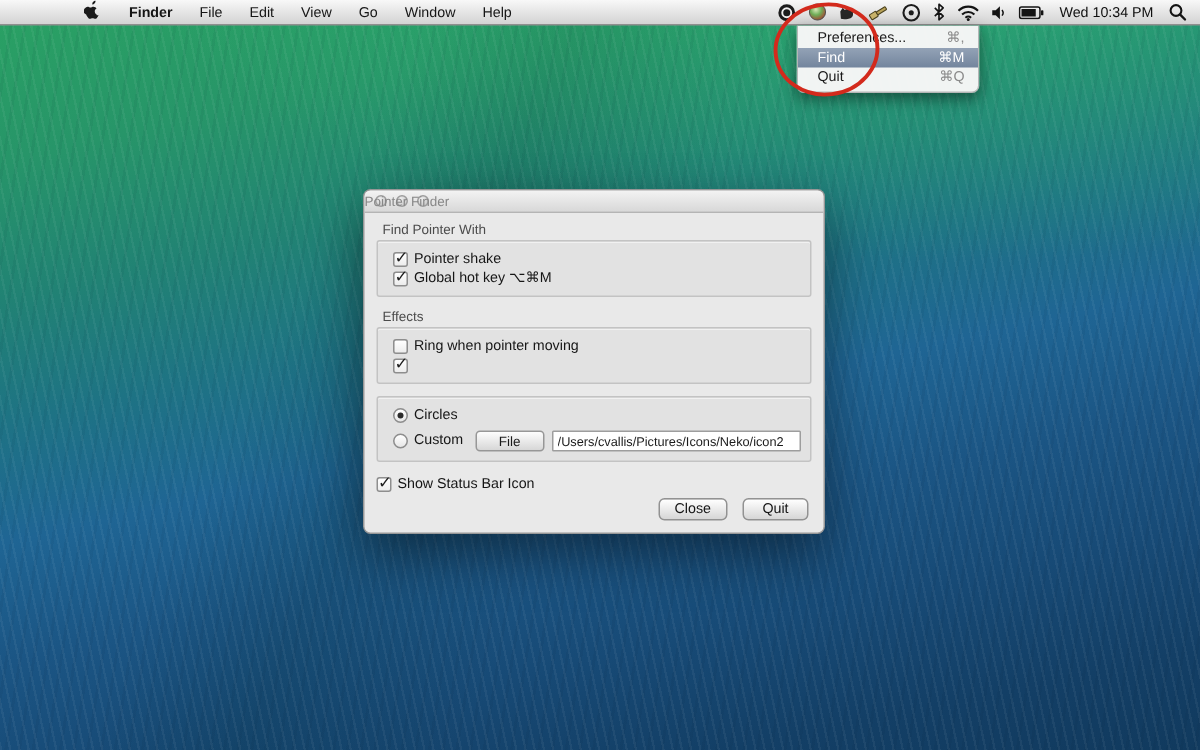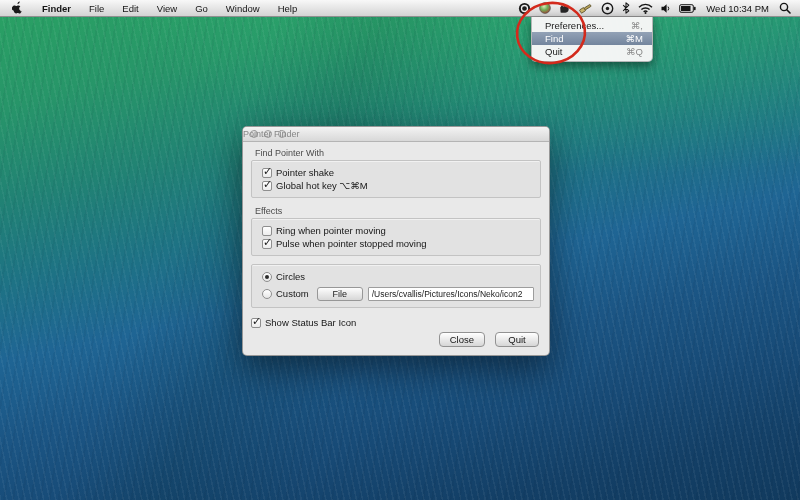--- a/index.html
+++ b/index.html
@@ -24,21 +24,21 @@
   }
 
   
   .menubar{
     position:absolute; left:0; top:0; width:800px; height:17px; z-index:10;
     background:linear-gradient(#f8f8f8, #d3d3d3);
     border-bottom:1px solid #8f8f8f;
     display:flex; align-items:center;
     font-size:9.5px; color:#151515;
   }
-  .menubar-left{ display:flex; align-items:center; height:100%; }
+  .menubar-left{ display:flex; align-items:center; height:100%;margin-left:44px; }
   .mb-item{ padding:0 9px; height:100%; display:flex; align-items:center; white-space:nowrap; }
   .mb-item.bold{ font-weight:bold; }
   .apple-item{ padding:0 10px 0 12px; }
   .menubar-right{
     position:absolute; right:0; top:0; height:100%;
     display:flex; align-items:center; gap:8px; padding-right:9px;text-align:right;
   }
   .st-icon{ display:flex; align-items:center; }
   .clock{ font-size:9.5px; color:#101010; white-space:nowrap; padding:0 2px; }
 
@@ -283,21 +283,20 @@
       </div>
 
       <div class="sec-label">Effects</div>
       <div class="groupbox">
         <div class="ctl-row">
           <span class="checkbox"></span>
           <span class="lbl">Ring when pointer moving</span>
         </div>
         <div class="ctl-row">
           <span class="checkbox checked"></span>
-          <span class="lbl">Pulse when pointer stopped moving</span>
         </div>
       </div>
 
       <div class="groupbox">
         <div class="ctl-row">
           <span class="radio selected"></span>
           <span class="lbl">Circles</span>
         </div>
         <div class="ctl-row custom-row">
           <span class="radio"></span>

